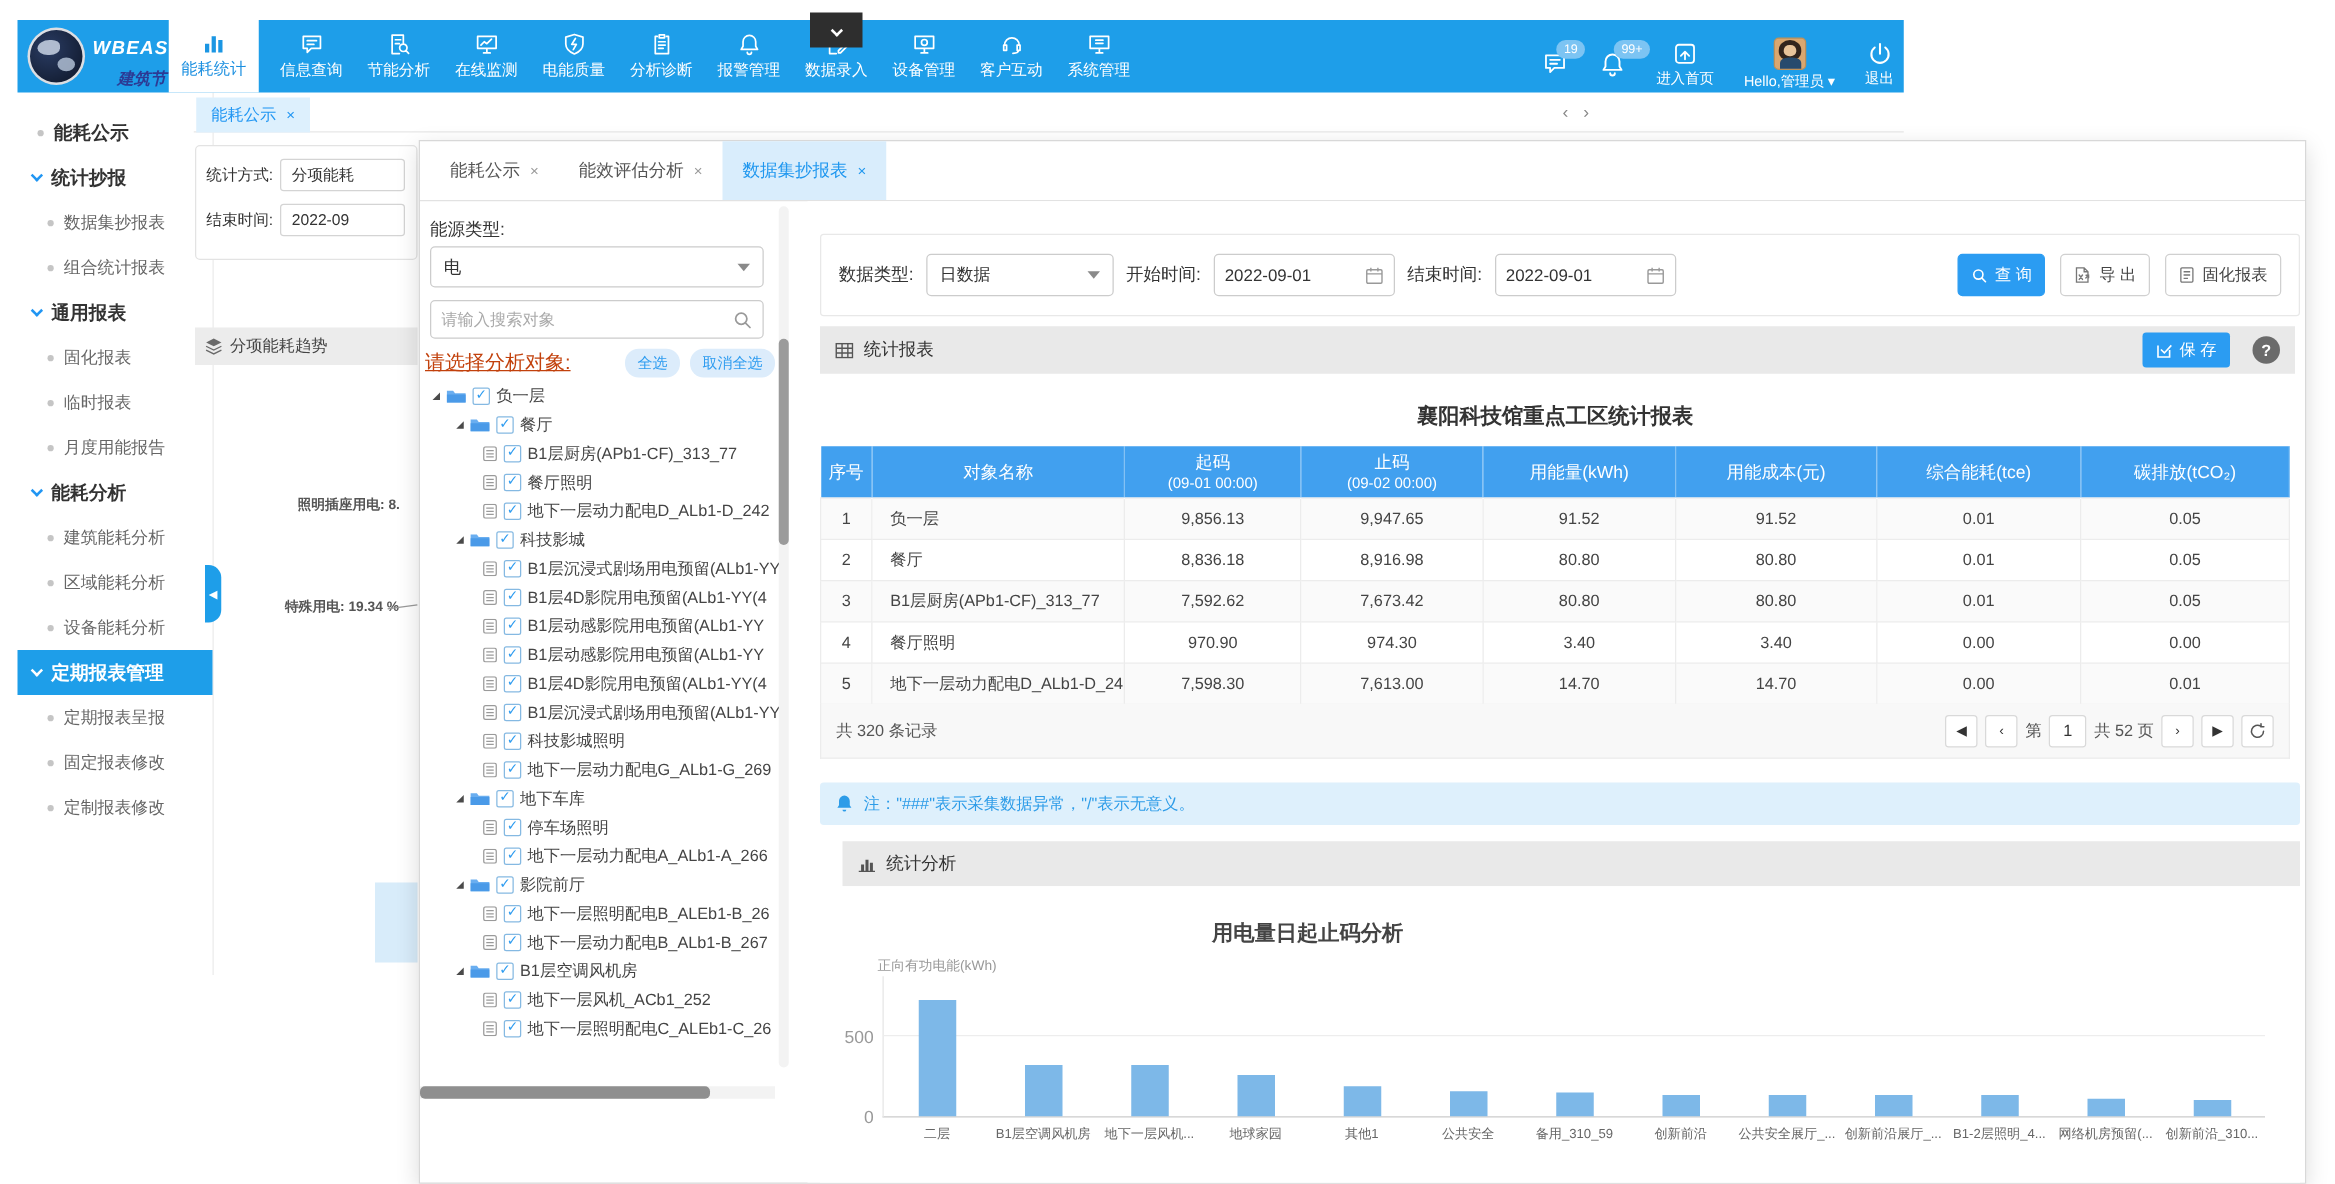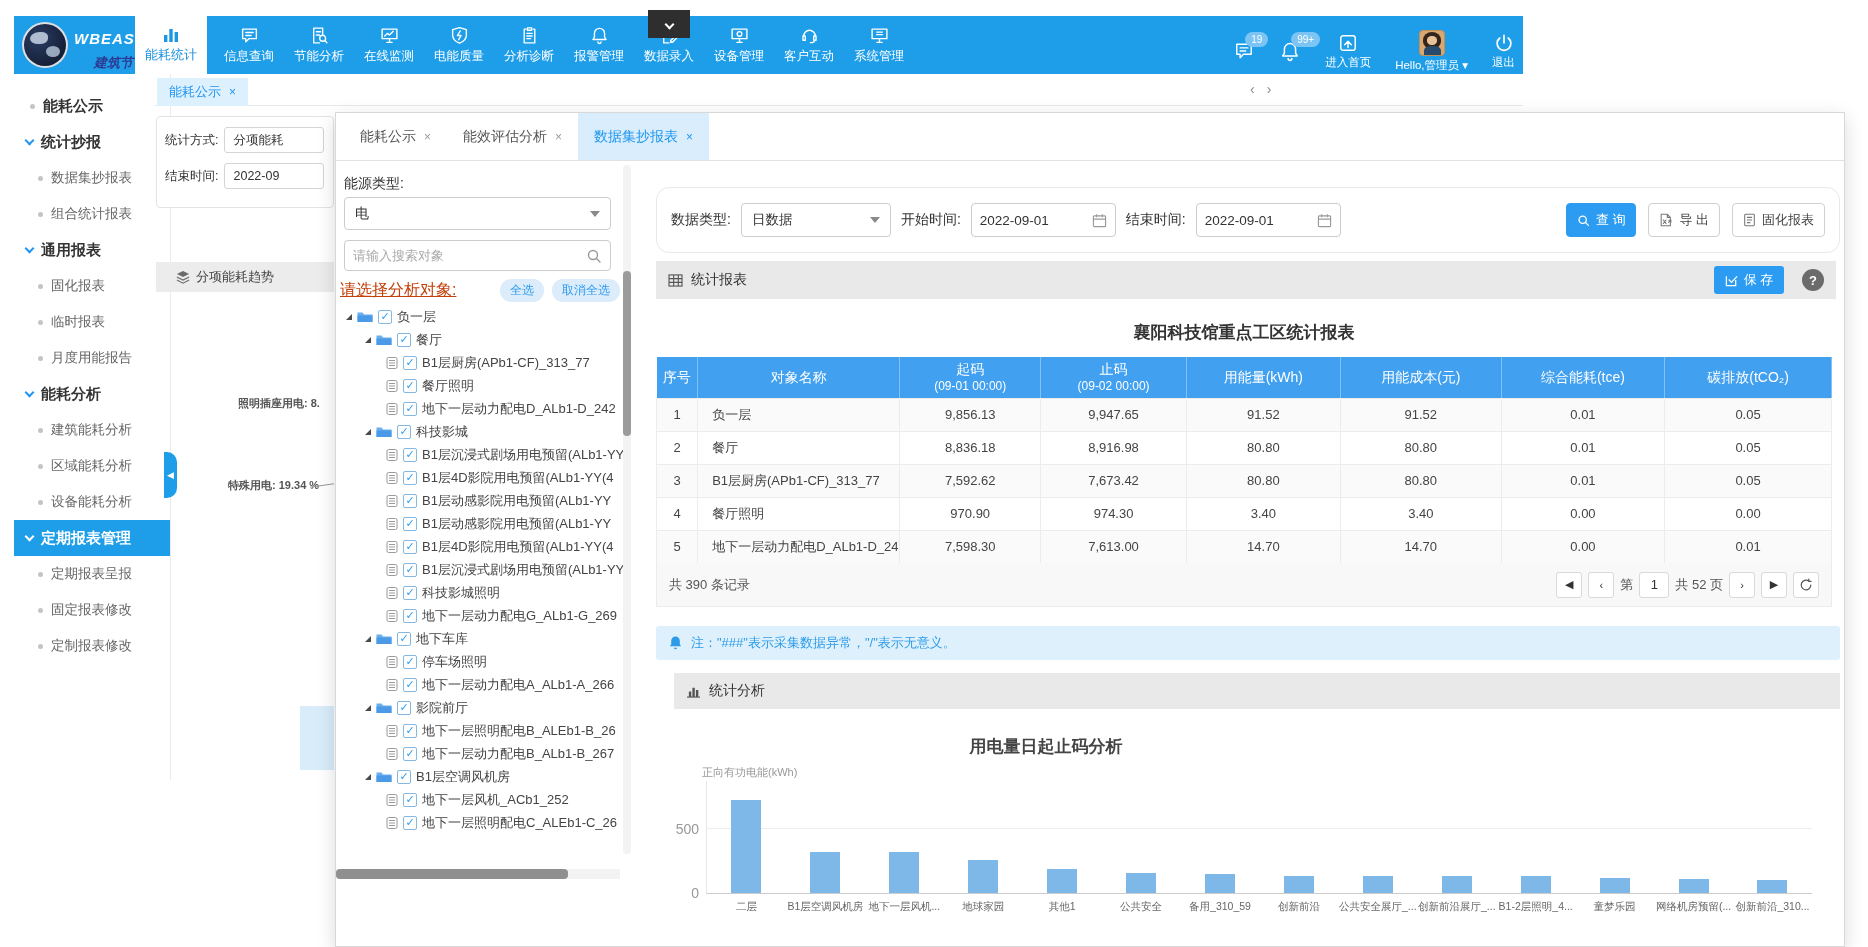--- a/index.html
+++ b/index.html
@@ -50,21 +50,21 @@
   #outer-tab{position:absolute;left:2px;top:4px;height:28px;background:#ddf0fd;color:#2196f3;font-size:13px;
     display:flex;align-items:center;gap:8px;padding:0 12px;cursor:pointer;}
   #outer-tab .x{color:#2196f3;font-size:12px;}
   #outer-arrows{position:absolute;left:1095px;top:7px;color:#888;font-size:14px;display:flex;gap:12px;}
   #outer-form{position:absolute;left:156px;top:116px;width:178px;height:92px;border:1px solid #e3e3e3;border-radius:4px;z-index:1;background:#fff;}
   .of-row{display:flex;align-items:center;margin:10px 0 0 8px;gap:6px;}
   .of-lbl{font-size:12.5px;color:#333;white-space:nowrap;}
   .of-box{width:100px;height:26px;border:1px solid #d4d4d4;border-radius:3px;font-size:12.5px;color:#333;
     display:flex;align-items:center;padding-left:8px;background:#fff;white-space:nowrap;overflow:hidden;}
   #trend-bar{position:absolute;left:156px;top:262px;width:178px;height:30px;background:#ececec;z-index:1;
-    display:flex;align-items:center;gap:6px;padding-left:20px;font-size:13px;color:#444;}
+    display:flex;align-items:center;gap:6px;padding-left:8px;font-size:13px;color:#444;}
   #pie-label1{position:absolute;left:238px;top:396px;width:96px;font-size:11px;font-weight:bold;color:#555;z-index:1;white-space:nowrap;overflow:hidden;}
   #pie-label2{position:absolute;left:228px;top:478px;font-size:11px;font-weight:bold;color:#555;z-index:1;white-space:nowrap;}
   #pie-line{position:absolute;left:310px;top:485px;width:24px;border-top:1.5px solid #999;transform:rotate(-8deg);z-index:1;}
   #pie-rect{position:absolute;left:300px;top:706px;width:34px;height:64px;background:#d8ecfa;z-index:1;}
 
   
   #fwin{position:absolute;left:335px;top:112px;width:1510px;height:835px;background:#fff;border:1px solid #d8d8d8;
     box-shadow:0 6px 18px rgba(0,0,0,.15);z-index:10;}
   #ftabs{position:relative;height:48px;border-bottom:1px solid #e2e2e2;display:flex;align-items:stretch;padding-left:8px;}
   .ftab{display:flex;align-items:center;gap:8px;padding:0 16px;font-size:14px;color:#555;cursor:pointer;}
@@ -93,21 +93,21 @@
   .cb{width:14px;height:14px;border:1px solid #85b9e2;border-radius:2px;background:#fff;flex:0 0 14px;
     display:flex;align-items:center;justify-content:center;color:#2e9cf0;font-size:11px;font-weight:bold;line-height:1;}
   .tlabel{font-size:13px;color:#444;white-space:nowrap;}
   #vscroll{position:absolute;right:3px;top:4px;bottom:92px;width:8px;background:#f3f3f3;border-radius:4px;}
   #vscroll .thumb{position:absolute;left:0;top:106px;width:8px;height:165px;background:#9b9b9b;border-radius:4px;}
   #hscroll{position:absolute;left:0;top:708px;width:284px;height:10px;background:#f3f3f3;}
   #hscroll .thumb{position:absolute;left:0;top:0;height:10px;width:232px;background:#8f8f8f;border-radius:4px;}
 
   
   #main{position:absolute;left:310px;top:48px;right:0;bottom:0;background:#fff;}
-  #toolbar{position:absolute;left:10px;right:4px;top:26px;height:66px;border:1px solid #e8e8e8;border-radius:13px;background:#fff;
+  #toolbar{position:absolute;left:10px;right:4px;top:26px;height:66px;border:1px solid #e8e8e8;border-radius:3px;background:#fff;
     display:flex;align-items:center;gap:10px;padding:0 14px;}
   .tb-lbl{font-size:14px;color:#333;white-space:nowrap;}
   .tb-select{width:150px;height:34px;border:1px solid #ccc;border-radius:4px;display:flex;align-items:center;
     padding:0 10px;font-size:13.5px;color:#333;cursor:pointer;}
   .tb-date{width:145px;height:34px;border:1px solid #ccc;border-radius:4px;display:flex;align-items:center;gap:6px;padding:0 8px;}
   .tb-date input{border:none;outline:none;width:90px;font-size:13.5px;color:#333;font-family:inherit;}
   .tb-date svg{margin-left:auto;}
   #tb-buttons{margin-left:auto;display:flex;gap:12px;}
   .btn{height:34px;border-radius:4px;display:flex;align-items:center;justify-content:center;gap:6px;font-size:13px;cursor:pointer;white-space:nowrap;}
   .btn.primary{background:#2b9cf2;color:#fff;width:70px;border:1px solid #2b9cf2;}
@@ -913,21 +913,21 @@
             <td>7,613.00</td>
             <td>14.70</td>
             <td>14.70</td>
             <td>0.00</td>
             <td>0.01</td>
           </tr>
         </tbody>
     </table>
 
     <div id="pager">
-      <span>共 390 条记录</span>
+      <span>共 320 条记录</span>
       <div id="pager-controls">
         <span class="pgbtn">◀</span>
         <span class="pgbtn">‹</span>
         <span>第</span>
         <input id="page-input" value="1" style="">
         <span>共 52 页</span>
         <span class="pgbtn">›</span>
         <span class="pgbtn">▶</span>
         <span class="pgbtn">
           <svg width="14" height="14" viewBox="0 0 16 16" fill="none" stroke="#555" stroke-width="1.4" stroke-linecap="round">
@@ -1002,24 +1002,20 @@
             </div>
             <div class="slot">
               <div class="bar" style="height: 16.896px; background: rgb(125, 184, 232);"></div>
               <div class="cat">创新前沿展厅_...</div>
             </div>
             <div class="slot">
               <div class="bar" style="height: 17.28px; background: rgb(125, 184, 232);"></div>
               <div class="cat">B1-2层照明_4...</div>
             </div>
             <div class="slot">
-              <div class="bar" style="height: 14.976px; background: rgb(125, 184, 232);"></div>
-              <div class="cat">童梦乐园</div>
-            </div>
-            <div class="slot">
               <div class="bar" style="height: 13.824px; background: rgb(125, 184, 232);"></div>
               <div class="cat">网络机房预留(...</div>
             </div>
             <div class="slot">
               <div class="bar" style="height: 12.8px; background: rgb(125, 184, 232);"></div>
               <div class="cat">创新前沿_310...</div>
             </div>
           </div>
       </div>
     </div>

